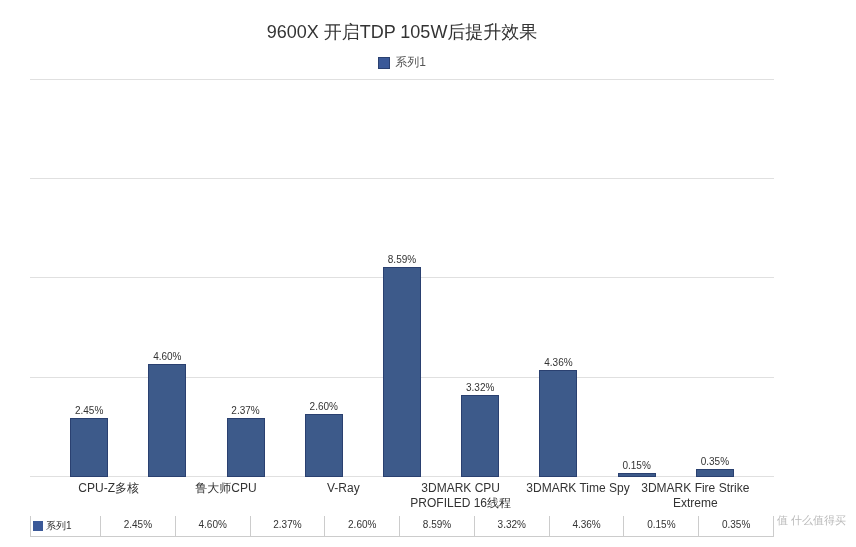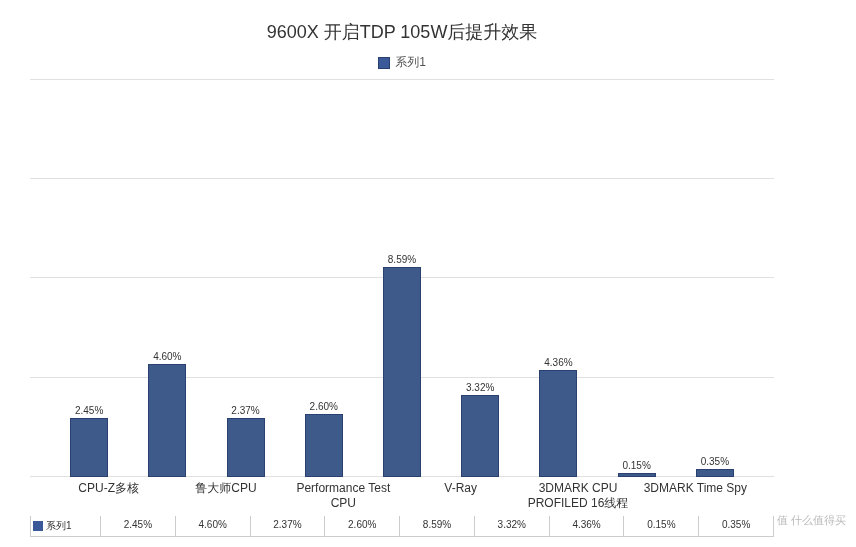--- a/index.html
+++ b/index.html
@@ -197,24 +197,24 @@
         <div class="bar-group">
           <div class="bar-label-top">0.35%</div>
           <div class="bar" style="height: 8px;"></div>
         </div>
       </div>
   </div>
 
   <div class="x-axis-labels" id="x-axis-labels">
   <div class="x-label">CPU-Z多核</div>
       <div class="x-label">鲁大师CPU</div>
-      <div class="x-label">Performance Test CPU</div>
       <div class="x-label">V-Ray</div>
       <div class="x-label">3DMARK CPU PROFILED 16线程</div>
       <div class="x-label">3DMARK Time Spy</div>
+      <div class="x-label">3DMARK Fire Strike Extreme</div>
     </div>
 
   <div class="data-table" id="data-table-row">
     <div class="data-cell-header">
       <span class="series-icon"></span>
       <span>系列1</span>
     </div>
   <div class="data-cell">2.45%</div>
       <div class="data-cell">4.60%</div>
       <div class="data-cell">2.37%</div>

